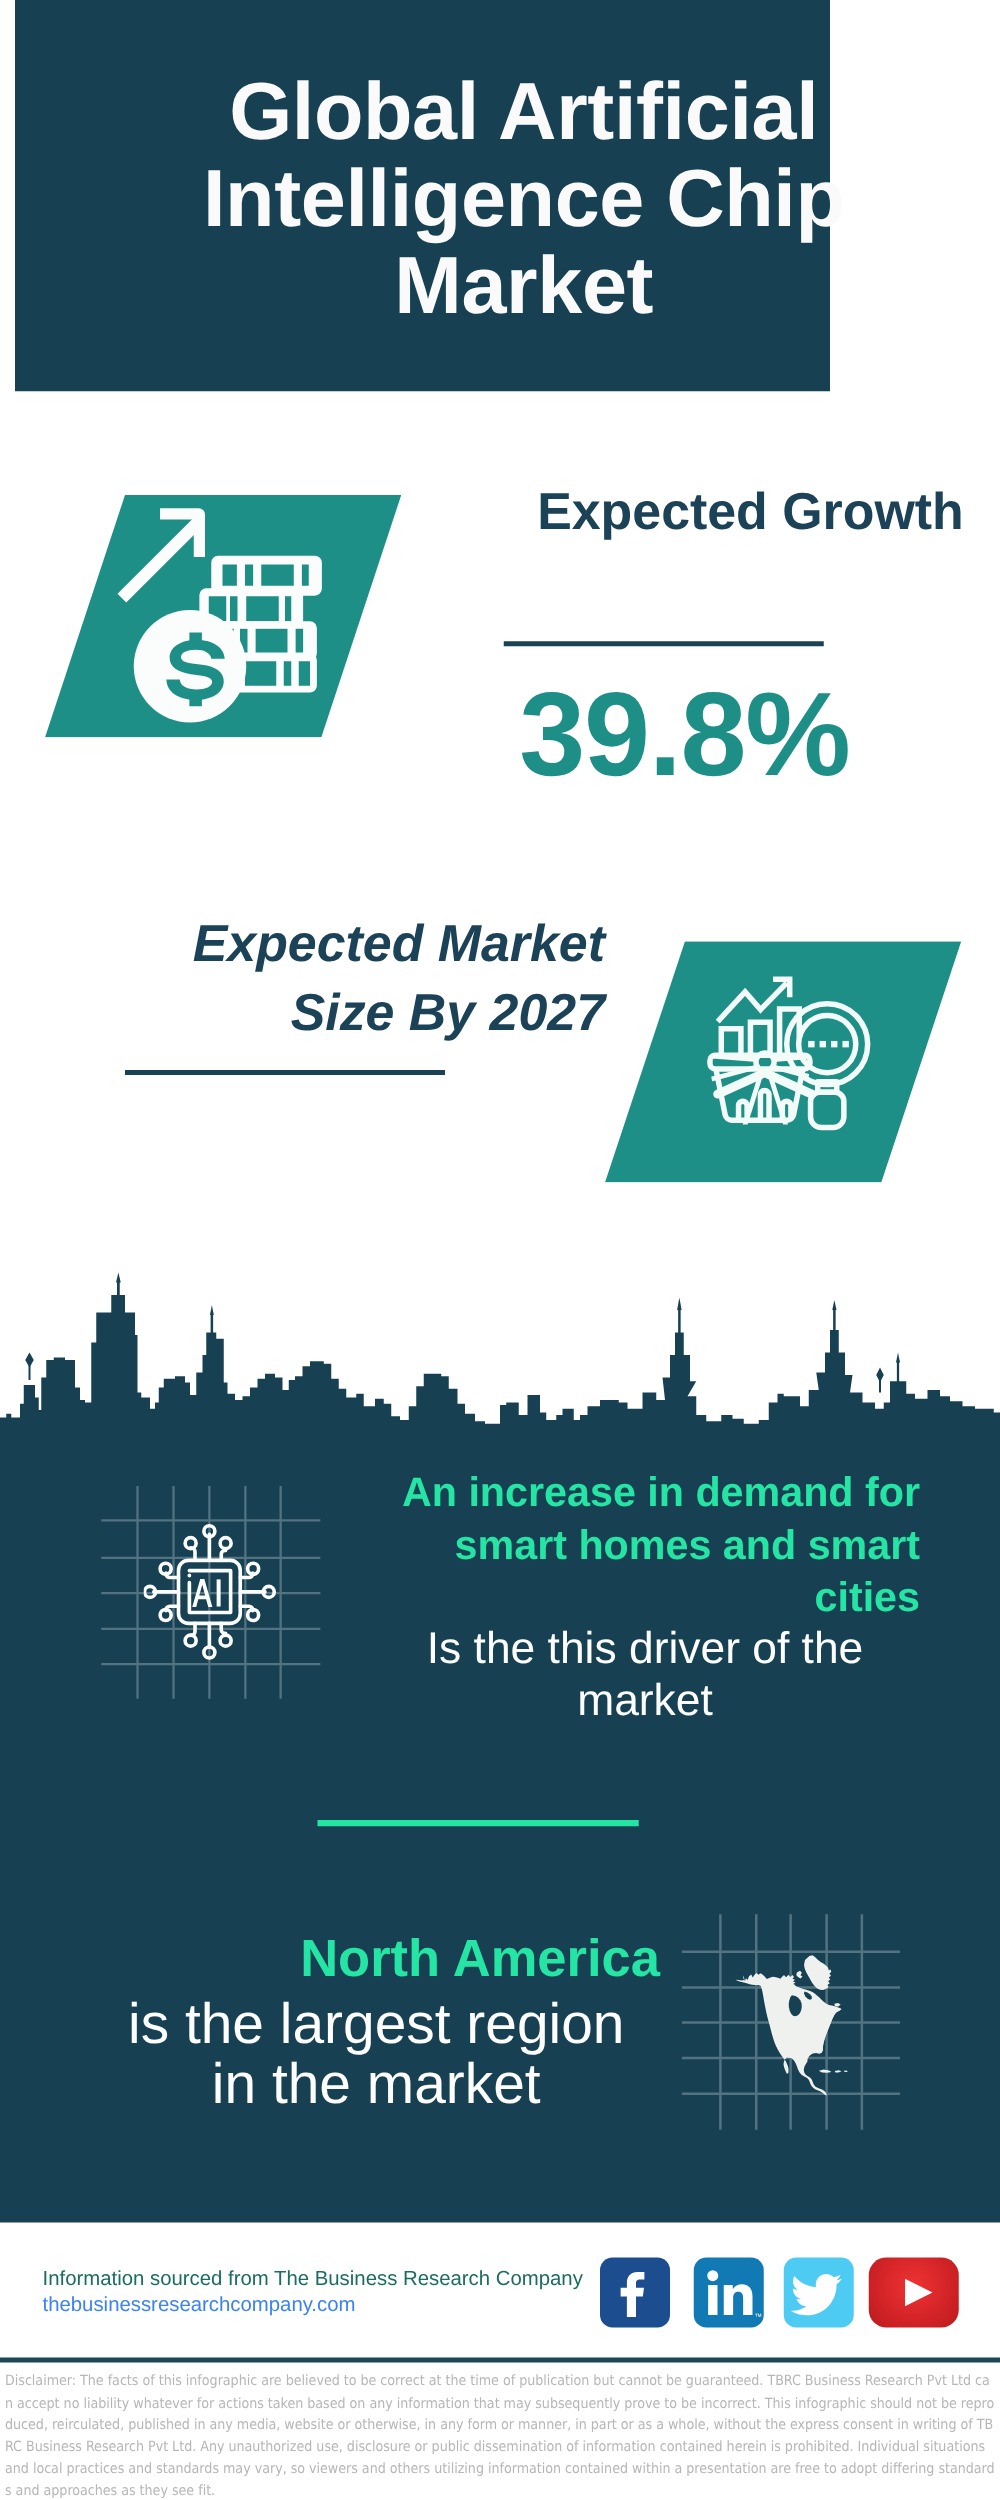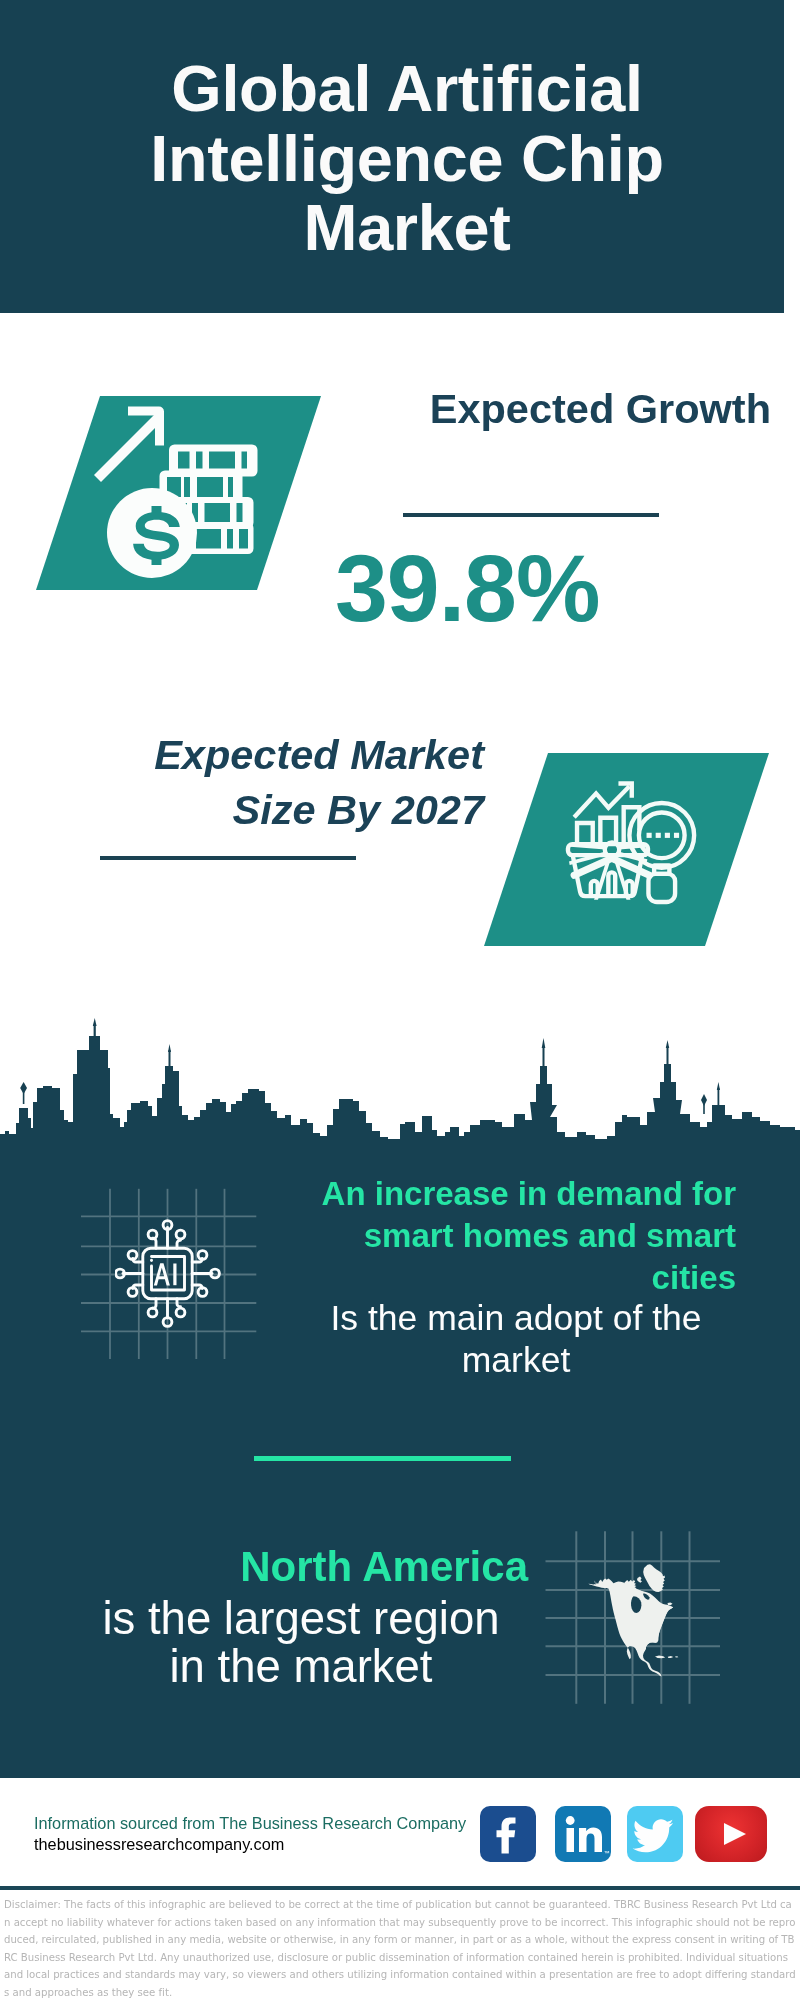--- a/index.html
+++ b/index.html
@@ -1,27 +1,27 @@
 <!DOCTYPE html>
 <html><head>
 <meta charset="utf-8">
 <style>
   html,body{margin:0;padding:0;background:#fff;}
   body{width:800px;height:2000px;font-family:"Liberation Sans",sans-serif;-webkit-font-smoothing:antialiased;}
   .page{position:relative;width:800px;height:2000px;overflow:hidden;background:#fff;}
 
   
-  .header{position:absolute;left:0;top:0;width:784px;height:313px;background:#174152;}
+  .header{position:absolute;left:12px;top:0;width:652px;height:313px;background:#174152;}
   .header-title{position:absolute;left:7px;top:54px;width:800px;text-align:center;
     color:#fafafa;font-size:64.8px;font-weight:bold;line-height:69.5px;letter-spacing:-0.3px;}
 
   
   .stat-heading{position:absolute;color:#1b4257;font-size:41.5px;font-weight:bold;line-height:55px;text-align:right;white-space:nowrap;}
   .stat-rule{position:absolute;height:4px;background:#1b4252;}
-  .stat-value{position:absolute;color:#1d8f87;font-weight:bold;white-space:nowrap;}
+  .stat-value{position:absolute;color:#1d8f87;font-weight:bold;text-align:center;white-space:nowrap;}
 
   
   .par{position:absolute;background:#1d8f87;}
   .par1{left:36px;top:396px;width:285px;height:194px;
     clip-path:polygon(64px 0,285px 0,221px 194px,0 194px);}
   .par2{left:484px;top:753px;width:285px;height:193px;
     clip-path:polygon(64px 0,285px 0,221px 193px,0 193px);}
 
   
   .skyline{position:absolute;left:0;top:1005px;width:800px;height:140px;z-index:3;}
@@ -32,21 +32,21 @@
 
   .grid-box{position:absolute;z-index:4;}
   .grid-box svg{display:block;}
 
   .drive-head{position:absolute;z-index:4;color:#25e5a5;font-size:33px;font-weight:bold;line-height:42px;text-align:right;white-space:nowrap;}
   .drive-sub{position:absolute;z-index:4;color:#fdfdfd;font-size:35.5px;font-weight:normal;line-height:42px;text-align:center;white-space:nowrap;}
   .mid-rule{position:absolute;z-index:4;height:5px;background:#25e5a5;}
 
   
   .foot-text{position:absolute;color:#1b6d62;font-size:16.3px;line-height:21px;white-space:nowrap;}
-  .foot-text .l2{color:#000000;}
+  .foot-text .l2{color:#3b82f6;}
   .sicon{position:absolute;top:0;width:56px;height:56px;border-radius:10px;display:block;overflow:hidden;}
 
   .foot-sep{position:absolute;left:0;top:1886px;width:800px;height:4px;background:#1b4757;}
   .disclaimer{position:absolute;left:4px;top:1896px;width:792px;color:#b6b6b6;
     font-family:"DejaVu Sans Condensed","DejaVu Sans",sans-serif;font-size:11.3px;line-height:17.6px;letter-spacing:-0.012px;
     word-break:break-all;text-align:left;}
 </style>
 </head>
 <body>
 
@@ -266,21 +266,21 @@
       <rect x="58.3" y="48.5" width="3.2" height="21.7"></rect>
     </g>
   </svg>
 
   <div class="drive-head" style="left:296px;top:1173px;width:440px;">
     <div>An increase in demand for</div>
     <div>smart homes and smart</div>
     <div>cities</div>
   </div>
   <div class="drive-sub" style="left:296px;top:1297px;width:440px;">
-    <div>Is the main adopt of the</div>
+    <div>Is the this driver of the</div>
     <div>market</div>
   </div>
 
   <div class="mid-rule" style="left:254px;top:1456px;width:257px;"></div>
 
   <div class="drive-head" style="left:48px;top:1543px;width:480px;font-size:42px;line-height:48px;">
     <div>North America</div>
   </div>
   <div class="drive-sub" style="left:61px;top:1595px;width:480px;font-size:45.5px;line-height:48px;">
     <div>is the largest region</div>

